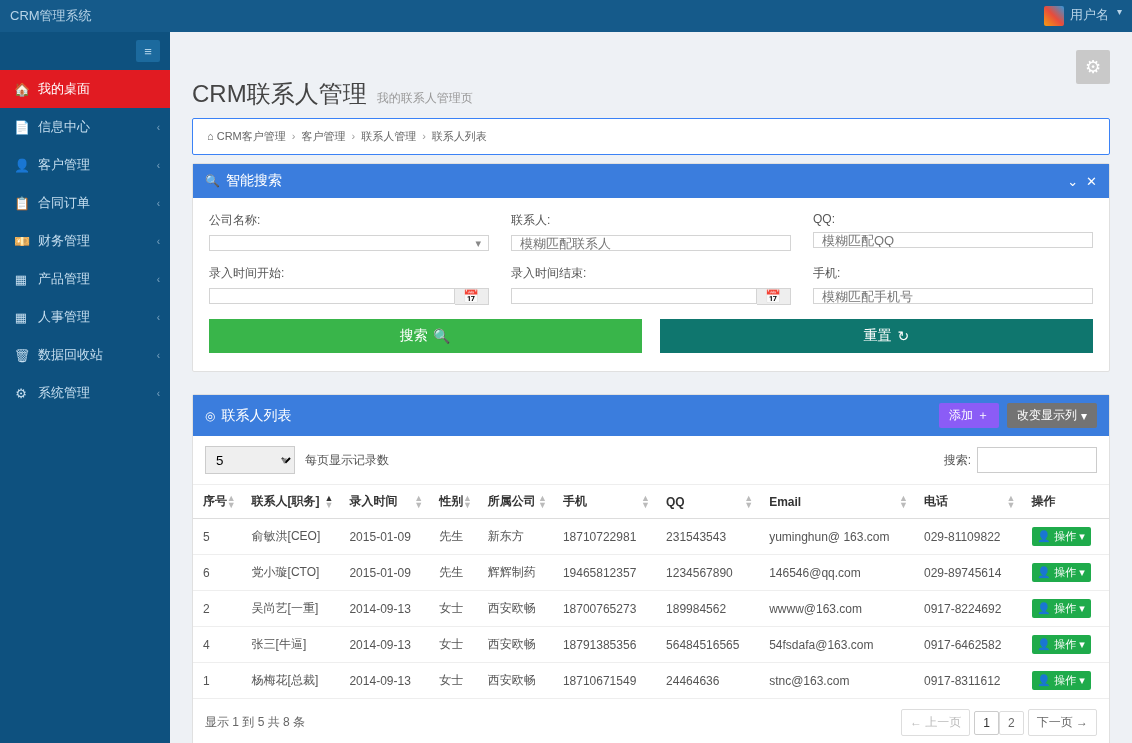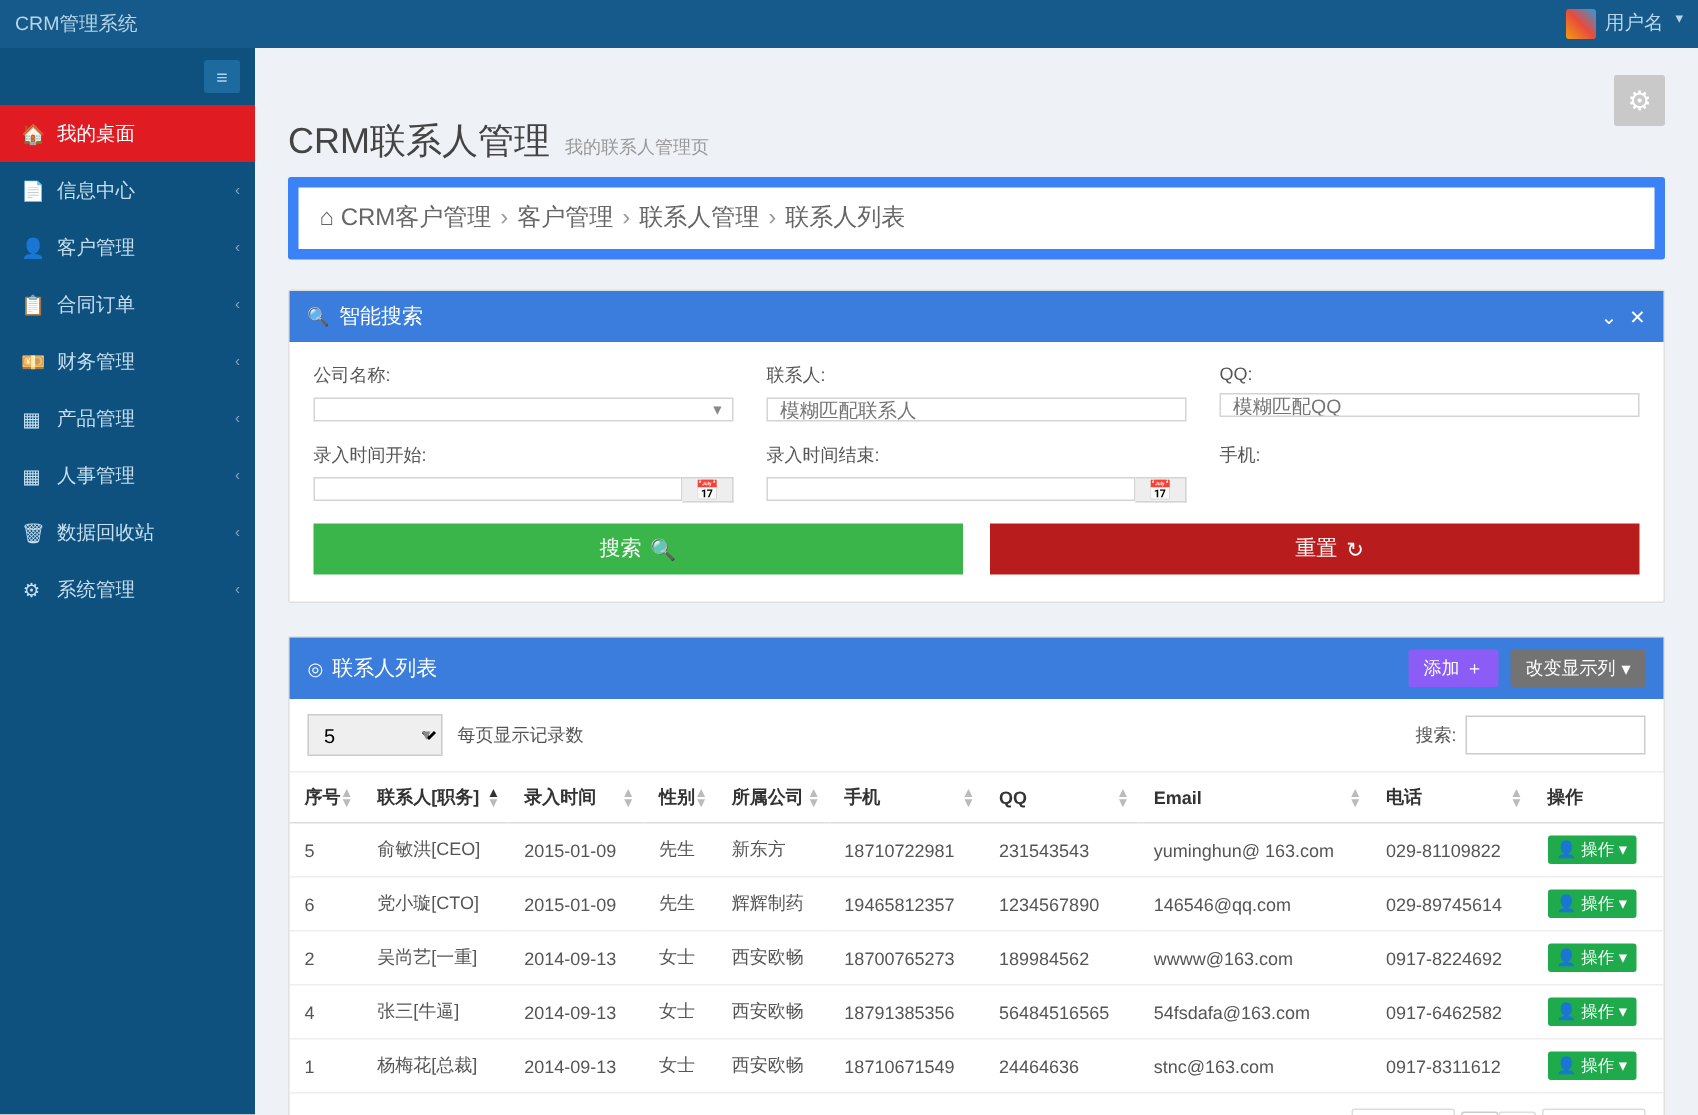--- a/index.html
+++ b/index.html
@@ -14,21 +14,21 @@
 .sidebar-toggle-btn { width: 24px; height: 22px; background: #1c6a9e; display:inline-flex;align-items:center;justify-content:center;font-size:13px; color:#aed1e8; border-radius:2px;}
 .sidebar-item { display: flex; align-items: center; padding: 10px 14px; gap: 10px; cursor: pointer; position: relative; font-size: 13px; }
 .sidebar-item.active { background: #e11b22; color: #fff; }
 .sidebar-icon { width: 14px; text-align: center; font-size: 13px; }
 .sidebar-caret { position: absolute; right: 10px; font-size: 10px; opacity: .6; }
 .main { flex: 1; padding: 18px 22px 30px 22px; overflow: auto; position: relative; }
 .gear-box { position: absolute; right: 22px; top: 18px; width: 34px; height: 34px; background: #c9c9c9; color:#fff; display:flex;align-items:center;justify-content:center;font-size:18px;border-radius:2px; cursor:pointer;}
 .page-head { display: flex; align-items: baseline; gap: 10px; margin-bottom: 8px; margin-top: 28px; }
 .page-title { font-size: 24px; font-weight: 400; color: #444; }
 .page-sub { font-size: 12px; color: #999; }
-.breadcrumb { background: #fff; border: 7px solid #3b82f6; padding: 10px 14px; font-size: 16px; color: #666; margin-bottom: 20px; border-radius: 2px; }
+.breadcrumb { background: #fff; border: 1px solid #3b82f6; padding: 10px 14px; font-size: 11px; color: #666; margin-bottom: 8px; border-radius: 2px; }
 .breadcrumb .sep { margin: 0 6px; color: #999; }
 .panel { background: #fff; border: 1px solid #e0e0e0; margin-bottom: 22px; border-radius: 2px; }
 .panel-hd { background: #3b7ddd; color: #fff; padding: 8px 12px; display: flex; align-items: center; justify-content: space-between; font-size: 14px; }
 .panel-hd-left { display: flex; align-items: center; gap: 6px; }
 .panel-hd-right { display: flex; gap: 8px; align-items:center; }
 .panel-hd-icon { font-size: 12px; }
 .collapse-icon, .close-panel-icon { cursor: pointer; font-size: 13px; }
 .btn { display:inline-flex;align-items:center;gap:4px; padding: 4px 10px; border-radius: 2px; font-size: 12px; cursor: pointer; border:none; color:#fff;}
 .btn-red { background: #8b5cf6; }
 .btn-green { background: #737373; }
@@ -36,21 +36,21 @@
 .search-row { display: flex; gap: 22px; margin-bottom: 14px; }
 .search-col { flex: 1; display: flex; flex-direction: column; gap: 6px; }
 .search-label { font-size: 12px; color: #555; }
 .search-input, .search-select { height: 16px; border: 1px solid #d4d4d4; padding: 0 8px; font-size: 13px; width: 100%; background:#fff; color:#333;}
 .input-group { display: flex; }
 .input-group .search-input { flex: 1; }
 .input-addon { width: 34px; border: 1px solid #d4d4d4; border-left: none; background: #eee; display:flex;align-items:center;justify-content:center; cursor:pointer; font-size:13px; color:#555;}
 .btn-row { display: flex; gap: 18px; margin-top: 4px; }
 .big-btn { flex-basis:50%; height: 34px; display:flex;align-items:center;justify-content:center;gap:6px; color:#fff; font-size:14px; cursor:pointer; border:none; }
 .big-btn.search-btn { flex-grow: 1.1; background: #39b54a; }
-.big-btn.reset-btn { flex-grow: .9; background: #b91c1c; padding-left: 20px; }
+.big-btn.reset-btn { flex-grow: .9; background: #0f766e; padding-left: 20px; }
 .sel-wrap { position: relative; }
 .sel-wrap::after { content:"▾"; position:absolute; right:8px; top:50%; transform:translateY(-50%); color:#888; pointer-events:none; font-size:11px;}
 .search-select { appearance: none; }
 .toolbar { display: flex; align-items: center; justify-content: space-between; padding: 10px 12px; border-bottom: 1px solid #eee; font-size:12px; color:#555;}
 .toolbar-left { display:flex; align-items:center; gap:10px; }
 .page-size { width: 90px; height: 28px; border:1px solid #ccc; padding:0 6px; }
 .toolbar-right { display:flex; align-items:center; gap:6px;margin-left:16px; }
 .search-box { height:26px; border:1px solid #ccc; padding:0 6px; width:120px; }
 table.data { width: 100%; border-collapse: collapse; font-size: 12px; }
 table.data th { text-align: left; padding: 8px 10px; border-bottom: 1px solid #ddd; font-weight: 700; color:#333; position:relative; background:#fff; }
@@ -180,20 +180,21 @@
           </div>
           <div class="search-col">
             <label class="search-label">录入时间结束:</label>
             <div class="input-group">
               <input class="search-input" style="">
               <span class="input-addon">📅</span>
             </div>
           </div>
           <div class="search-col">
             <label class="search-label">手机:</label>
+            <input class="search-input" placeholder="模糊匹配手机号" style="">
           </div>
         </div>
         <div class="btn-row">
           <button class="big-btn search-btn">
             <span>搜索</span>
             <span>🔍</span>
           </button>
           <button class="big-btn reset-btn">
             <span>重置</span>
             <span>↻</span>

